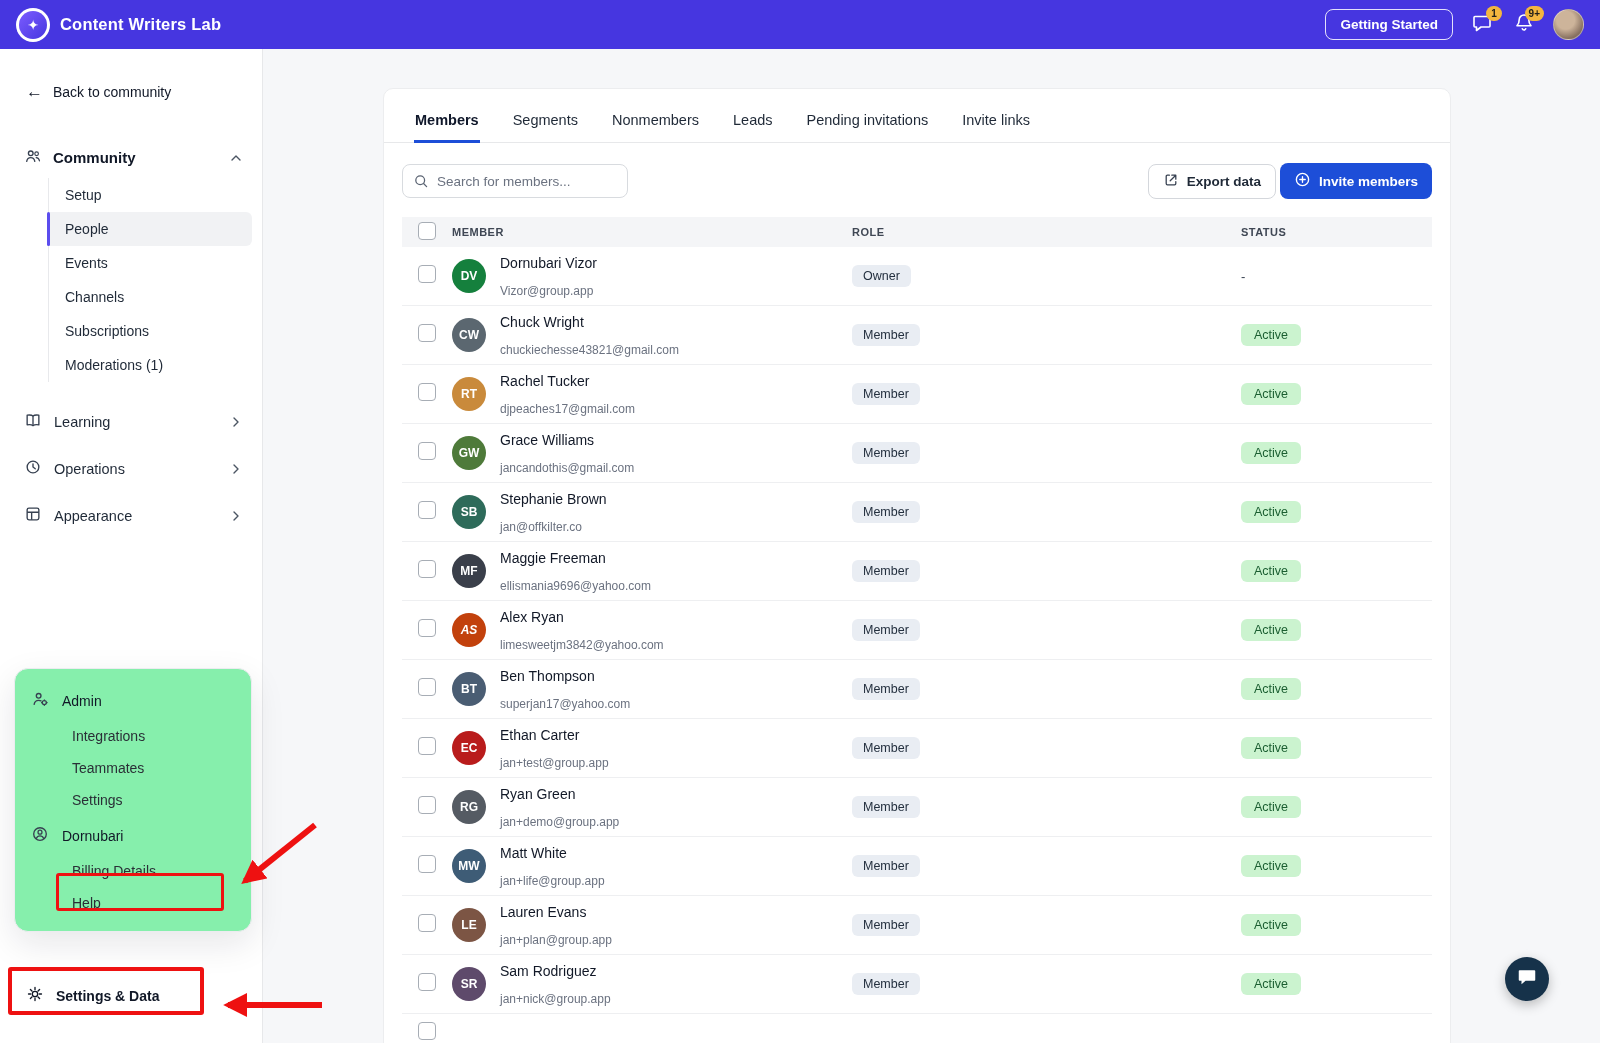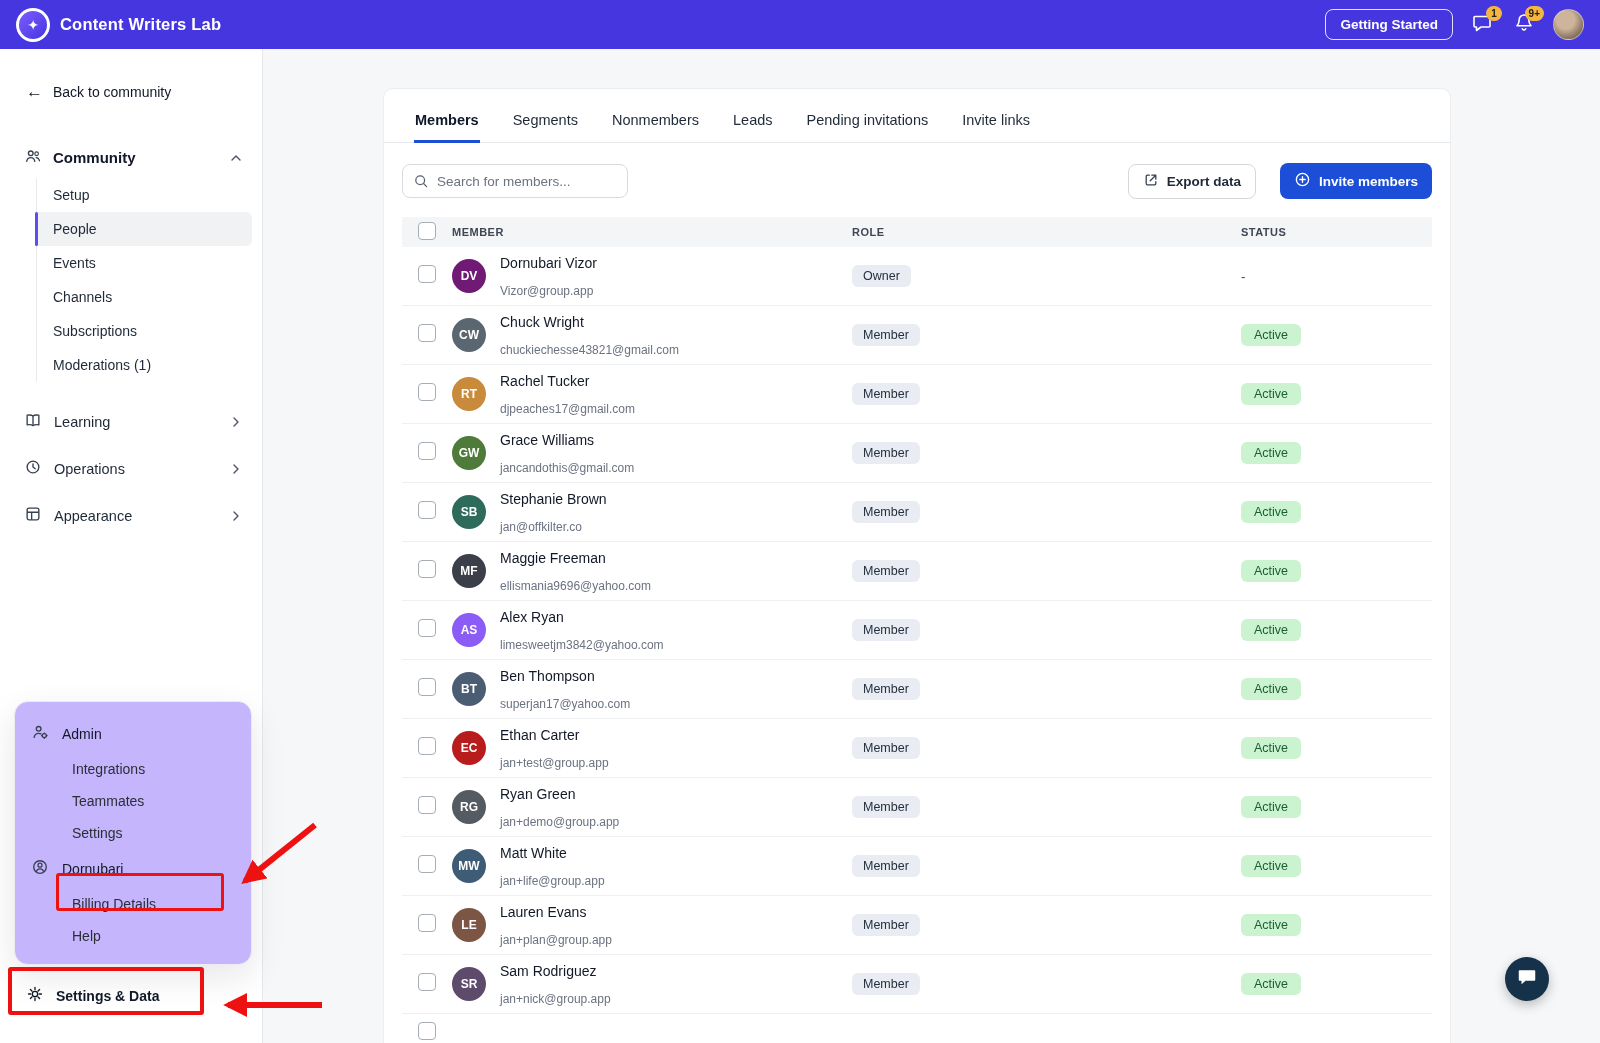--- a/index.html
+++ b/index.html
@@ -16,30 +16,30 @@
   .icon-btn { position:relative; width:26px; height:26px; display:flex; align-items:center; justify-content:center; cursor:pointer; }
   .badge { position:absolute; top:-6px; right:-7px; background:#F4B63F; color:#23201a; font-size:10px; font-weight:700; border-radius:999px; padding:2px 4px; min-width:16px; text-align:center; line-height:1.1; }
   .user-avatar { width:31px; height:31px; border-radius:50%; background:radial-gradient(circle at 40% 35%, #cdb49a 0 35%, #8a7362 70%, #5e4f43 100%); border:1px solid rgba(255,255,255,.4); }
 
   
   .sidebar { position:absolute; top:49px; left:0; bottom:0; width:263px; background:#fff; border-right:1px solid #E7E8EA; z-index:5; }
   .back-row { display:flex; align-items:center; gap:10px; padding:33px 16px 0 26px; font-size:14px; color:#111827; cursor:pointer; }
   .back-arrow { font-size:17px; color:#111827; }
   .side-header { display:flex; align-items:center; gap:11px; padding:0 18px 8px 24px; margin-top:45px; font-size:15px; font-weight:600; color:#111827; cursor:pointer; }
   .side-header .chev { margin-left:auto; color:#4B5563; display:flex; }
-  .community-list { margin:2px 10px 2px 36px; border-left:1.5px solid #E8E9EC; }
+  .community-list { margin:2px 10px 2px 48px; border-left:1.5px solid #E8E9EC; }
   .side-item { position:relative; padding:9px 10px 9px 16px; font-size:14px; color:#1F2937; cursor:pointer; border-radius:0 6px 6px 0; }
   .side-item.active { background:#F1F2F4; font-weight:500; }
   .side-item.active::before { content:''; position:absolute; left:-2.5px; top:0; bottom:0; width:3.5px; background:#5B4DEE; border-radius:2px; }
   .side-sections { margin-top:16px; }
   .section-row { display:flex; align-items:center; gap:12px; padding:13px 18px 13px 24px; font-size:14.5px; color:#1F2937; cursor:pointer; }
   .section-row .chev { margin-left:auto; color:#4B5563; display:flex; }
 
   
-  .admin-card { position:absolute; left:14px; top:701px; width:238px; background:#c4b5fd; border:1px solid #ECECF0; border-radius:14px; box-shadow:0 12px 34px rgba(16,24,40,.10); padding:12px 0; z-index:20; }
+  .admin-card { position:absolute; left:14px; top:668px; width:238px; background:#86efac; border:1px solid #ECECF0; border-radius:14px; box-shadow:0 12px 34px rgba(16,24,40,.10); padding:12px 0; z-index:20; }
   .admin-row { display:flex; align-items:center; gap:13px; padding:9px 16px; font-size:14px; color:#111827; font-weight:500; cursor:pointer; }
   .admin-sub { padding:8px 16px 8px 57px; font-size:14px; color:#2A2F36; cursor:pointer; }
 
   .settings-data { position:absolute; left:0; top:975px; display:flex; align-items:center; gap:12px; padding:10px 16px 10px 26px; font-size:14px; font-weight:600; color:#111827; z-index:20; cursor:pointer; }
 
   
   .anno { position:absolute; z-index:50; pointer-events:none; }
   .anno-box-billing { left:56px; top:873px; width:168px; height:38px; border:3px solid #EE1111; border-radius:3px; }
   .anno-box-settings { left:8px; top:967px; width:196px; height:48px; border:4px solid #EE1111; border-radius:3px; }
 
@@ -48,21 +48,21 @@
   .tabs { display:flex; gap:32px; padding:0 30px; border-bottom:1px solid #E7E8EA; height:54px; align-items:flex-end; }
   .tab { padding:0 1px 12px; font-size:14.5px; color:#1F2937; cursor:pointer; border-bottom:3px solid transparent; margin-bottom:-1px; }
   .tab.active { color:#0F172A; font-weight:700; border-bottom-color:#1D4ED8; }
 
   .controls { display:flex; align-items:center; padding:20px 18px 16px; }
   .search-wrap { position:relative; }
   .search-wrap svg { position:absolute; left:11px; top:9px; }
   .search-input { width:226px; height:34px; border:1px solid #D8DBDF; border-radius:8px; padding:0 10px 0 34px; font-size:13.5px; color:#111827; font-family:inherit; outline:none; background:#fff; }
   .search-input::placeholder { color:#6B7280; }
   .controls .spacer { flex:1; }
-  .btn-export { display:flex; align-items:center; gap:8px; border:1px solid #D4D7DC; background:#fff; border-radius:8px; padding:7px 14px; font-size:13.5px; font-weight:600; color:#1F2937; cursor:pointer; font-family:inherit; margin-right:24px; }
+  .btn-export { display:flex; align-items:center; gap:8px; border:1px solid #D4D7DC; background:#fff; border-radius:8px; padding:7px 14px; font-size:13.5px; font-weight:600; color:#1F2937; cursor:pointer; font-family:inherit; margin-right:4px; }
   .btn-invite { display:flex; align-items:center; gap:8px; background:#1d4ed8; color:#fff; border:none; border-radius:8px; padding:8px 14px; font-size:13.5px; font-weight:600; cursor:pointer; font-family:inherit; }
 
   .thead { display:grid; grid-template-columns:50px 400px 389px 1fr; align-items:center; background:#F4F5F7; height:30px; margin:2px 18px 0; font-size:11px; font-weight:700; letter-spacing:.5px; color:#3F4754; }
   .trow { display:grid; grid-template-columns:50px 400px 389px 1fr; align-items:center; height:59px; margin:0 18px; border-bottom:1px solid #EEEFF1; }
   .trow.partial { height:26px; align-items:start; padding-top:8px; border-bottom:none; }
   .checkbox { display:inline-block; width:18px; height:18px; border:1.5px solid #A7ADB5; border-radius:4px; background:#fff; margin-left:16px; cursor:pointer; }
   .member-cell { display:flex; align-items:center; gap:14px; }
   .avatar { width:34px; height:34px; border-radius:50%; color:#fff; font-size:12px; font-weight:700; display:flex; align-items:center; justify-content:center; flex:none; }
   .mname { font-size:14px; font-weight:500; color:#111827; }
   .memail { font-size:12px; color:#6B7280; margin-top:13px; }
@@ -319,21 +319,21 @@
     <div><span class="checkbox"></span></div>
     <div>MEMBER</div>
     <div>ROLE</div>
     <div>STATUS</div>
   </div>
 
   <div id="members-body">
     <div class="trow">
       <div><span class="checkbox"></span></div>
       <div class="member-cell">
-        <span class="avatar" style="background: #701a75;">DV</span>
+        <span class="avatar" style="background: #15803d;">DV</span>
         <span>
           <div class="mname">Dornubari Vizor</div>
           <div class="memail">Vizor@group.app</div>
         </span>
       </div>
       <div><span class="role-badge">Owner</span></div>
       <div><span class="status-badge plain">-</span></div>
     </div>
 
     <div class="trow">
@@ -397,21 +397,21 @@
           <div class="memail">ellismania9696@yahoo.com</div>
         </span>
       </div>
       <div><span class="role-badge">Member</span></div>
       <div><span class="status-badge">Active</span></div>
     </div>
 
     <div class="trow">
       <div><span class="checkbox"></span></div>
       <div class="member-cell">
-        <span class="avatar" style="background: #8b5cf6;">AS</span>
+        <span class="avatar" style="background: #c2410c; font-style: italic;">AS</span>
         <span>
           <div class="mname">Alex Ryan</div>
           <div class="memail">limesweetjm3842@yahoo.com</div>
         </span>
       </div>
       <div><span class="role-badge">Member</span></div>
       <div><span class="status-badge">Active</span></div>
     </div>
 
     <div class="trow">

